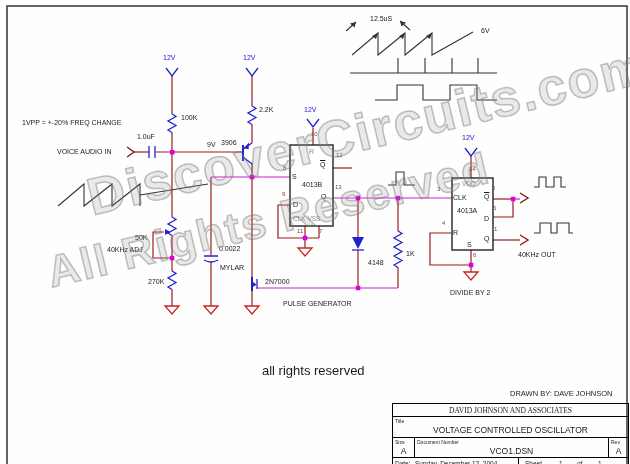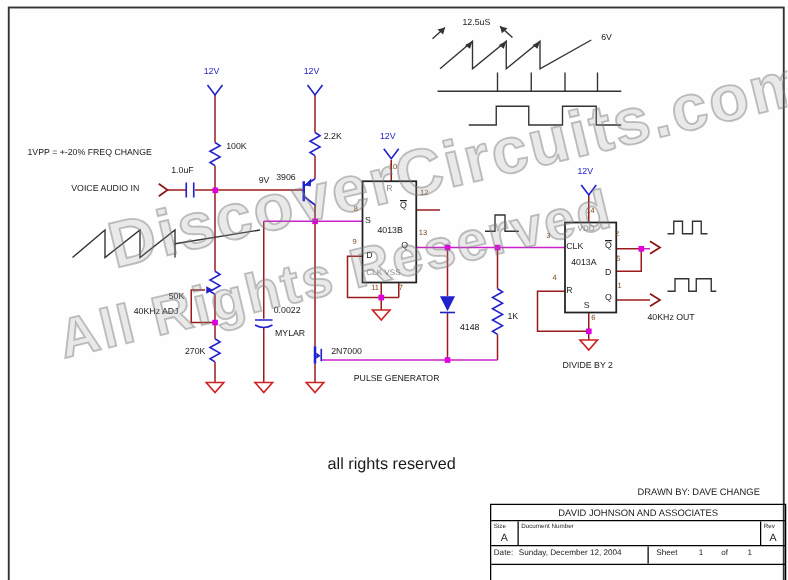--- a/index.html
+++ b/index.html
@@ -16,21 +16,21 @@
   .wm{position:absolute;font-weight:bold;color:rgba(150,150,150,0.20);
       -webkit-text-stroke:1.5px rgba(120,120,120,0.45);
       transform:rotate(-13.5deg);transform-origin:left center;
       white-space:nowrap;pointer-events:none;}
   #wm1{left:88px;top:168px;font-size:52px;letter-spacing:2px;}
   #wm2{left:48px;top:248px;font-size:44px;letter-spacing:2px;}
   
   #tblock{position:absolute;left:392px;top:403px;width:235px;height:70px;
           border:1px solid #000;background:transparent;font-size:7px;}
   .trow{position:relative;border-bottom:1px solid #000;overflow:hidden;}
-  #trow-company{height:12px;text-align:center;}
+  #trow-company{height:12px;text-align:center;font-family:Liberation Serif, serif;}
   #trow-company span{position:relative;top:2px;font-size:7.5px;}
   #trow-title{height:20px;}
   .tiny{position:absolute;left:2px;top:1px;font-size:5px;color:#222;}
   #title-main{position:absolute;left:0;right:0;top:8px;text-align:center;font-size:8.5px;}
   #trow-size{height:19px;display:flex;}
   .cell{position:relative;height:100%;}
   #cell-size{width:21px;border-right:1px solid #000;}
   #cell-doc{flex:1;border-right:1px solid #000;}
   #cell-rev{width:19px;}
   .cellval{position:absolute;left:0;right:0;top:8px;text-align:center;font-size:8.5px;}
@@ -252,36 +252,41 @@
   <span class="lbl pin" style="left:494px;top:226px;">1</span>
   <span class="lbl pin" style="left:473px;top:252px;">6</span>
 
   <span class="lbl" style="left:518px;top:251px;">40KHz OUT</span>
   <span class="lbl" style="left:450px;top:289px;">DIVIDE BY 2</span>
 
   <span class="lbl" style="left:370px;top:15px;">12.5uS</span>
   <span class="lbl" style="left:481px;top:27px;">6V</span>
 
   <span class="lbl site" style="left:262px;top:364px;">all rights reserved</span>
-  <span class="lbl" style="left:510px;top:390px;font-size:7.5px;">DRAWN BY: DAVE CHANGE</span>
+  <span class="lbl" style="left:510px;top:390px;font-size:7.5px;">DRAWN BY: DAVE JOHNSON</span>
 
   <div class="wm" id="wm1">DiscoverCircuits.com</div>
   <div class="wm" id="wm2">All Rights Reserved</div>
 
   <div id="tblock">
     <div class="trow" id="trow-company">
       <span>DAVID JOHNSON AND ASSOCIATES</span>
+    </div>
+    <div class="trow" id="trow-title">
+      <span class="tiny">Title</span>
+      <span id="title-main">VOLTAGE CONTROLLED OSCILLATOR</span>
     </div>
     <div class="trow" id="trow-size">
       <div class="cell" id="cell-size">
         <span class="tiny">Size</span>
         <span class="cellval">A</span>
       </div>
       <div class="cell" id="cell-doc">
         <span class="tiny">Document Number</span>
+        <span class="cellval">VCO1.DSN</span>
       </div>
       <div class="cell" id="cell-rev">
         <span class="tiny">Rev</span>
         <span class="cellval">A</span>
       </div>
     </div>
     <div class="trow" id="trow-date">
       <span class="d" style="left:2px;">Date:</span>
       <span class="d" style="left:22px;">Sunday, December 12, 2004</span>
       <span class="d" style="left:125px;border-left:1px solid #000;padding-left:4px;top:0;height:100%;"></span>

